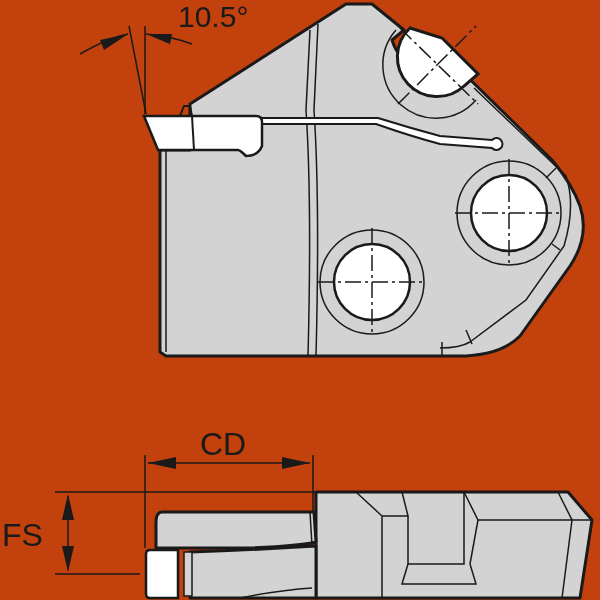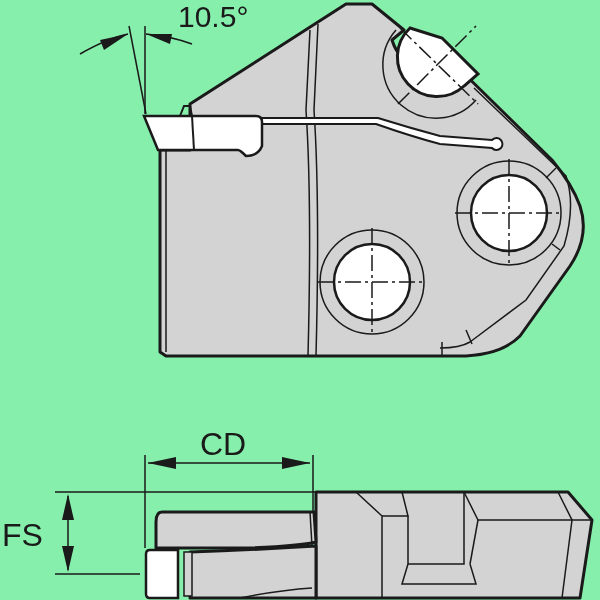--- a/index.html
+++ b/index.html
@@ -1,16 +1,16 @@
 <!DOCTYPE html>
 <html><head>
 <meta charset="utf-8">
 <style>
   html, body { margin:0; padding:0; background:#ffffff; }
-  #stage { position:relative; width:600px; height:600px; overflow:hidden; background:#86efac; }
+  #stage { position:relative; width:600px; height:600px; overflow:hidden; background:#c2410c; }
   svg { position:absolute; left:0; top:0; }
   .lbl { font-family: "Liberation Sans", sans-serif; fill:#1a1a1a; }
   .body { fill:#d3d3d3; stroke:#1a1a1a; stroke-width:3; stroke-linejoin:round; }
   .thin { fill:none; stroke:#1a1a1a; stroke-width:1.5; }
   .med { fill:none; stroke:#1a1a1a; stroke-width:2; }
   .white { fill:#ffffff; stroke:#1a1a1a; stroke-width:2.5; }
   .center { stroke:#1a1a1a; stroke-width:1.5; stroke-dasharray:16 4 3 4; fill:none; }
 </style>
 </head>
 <body>

